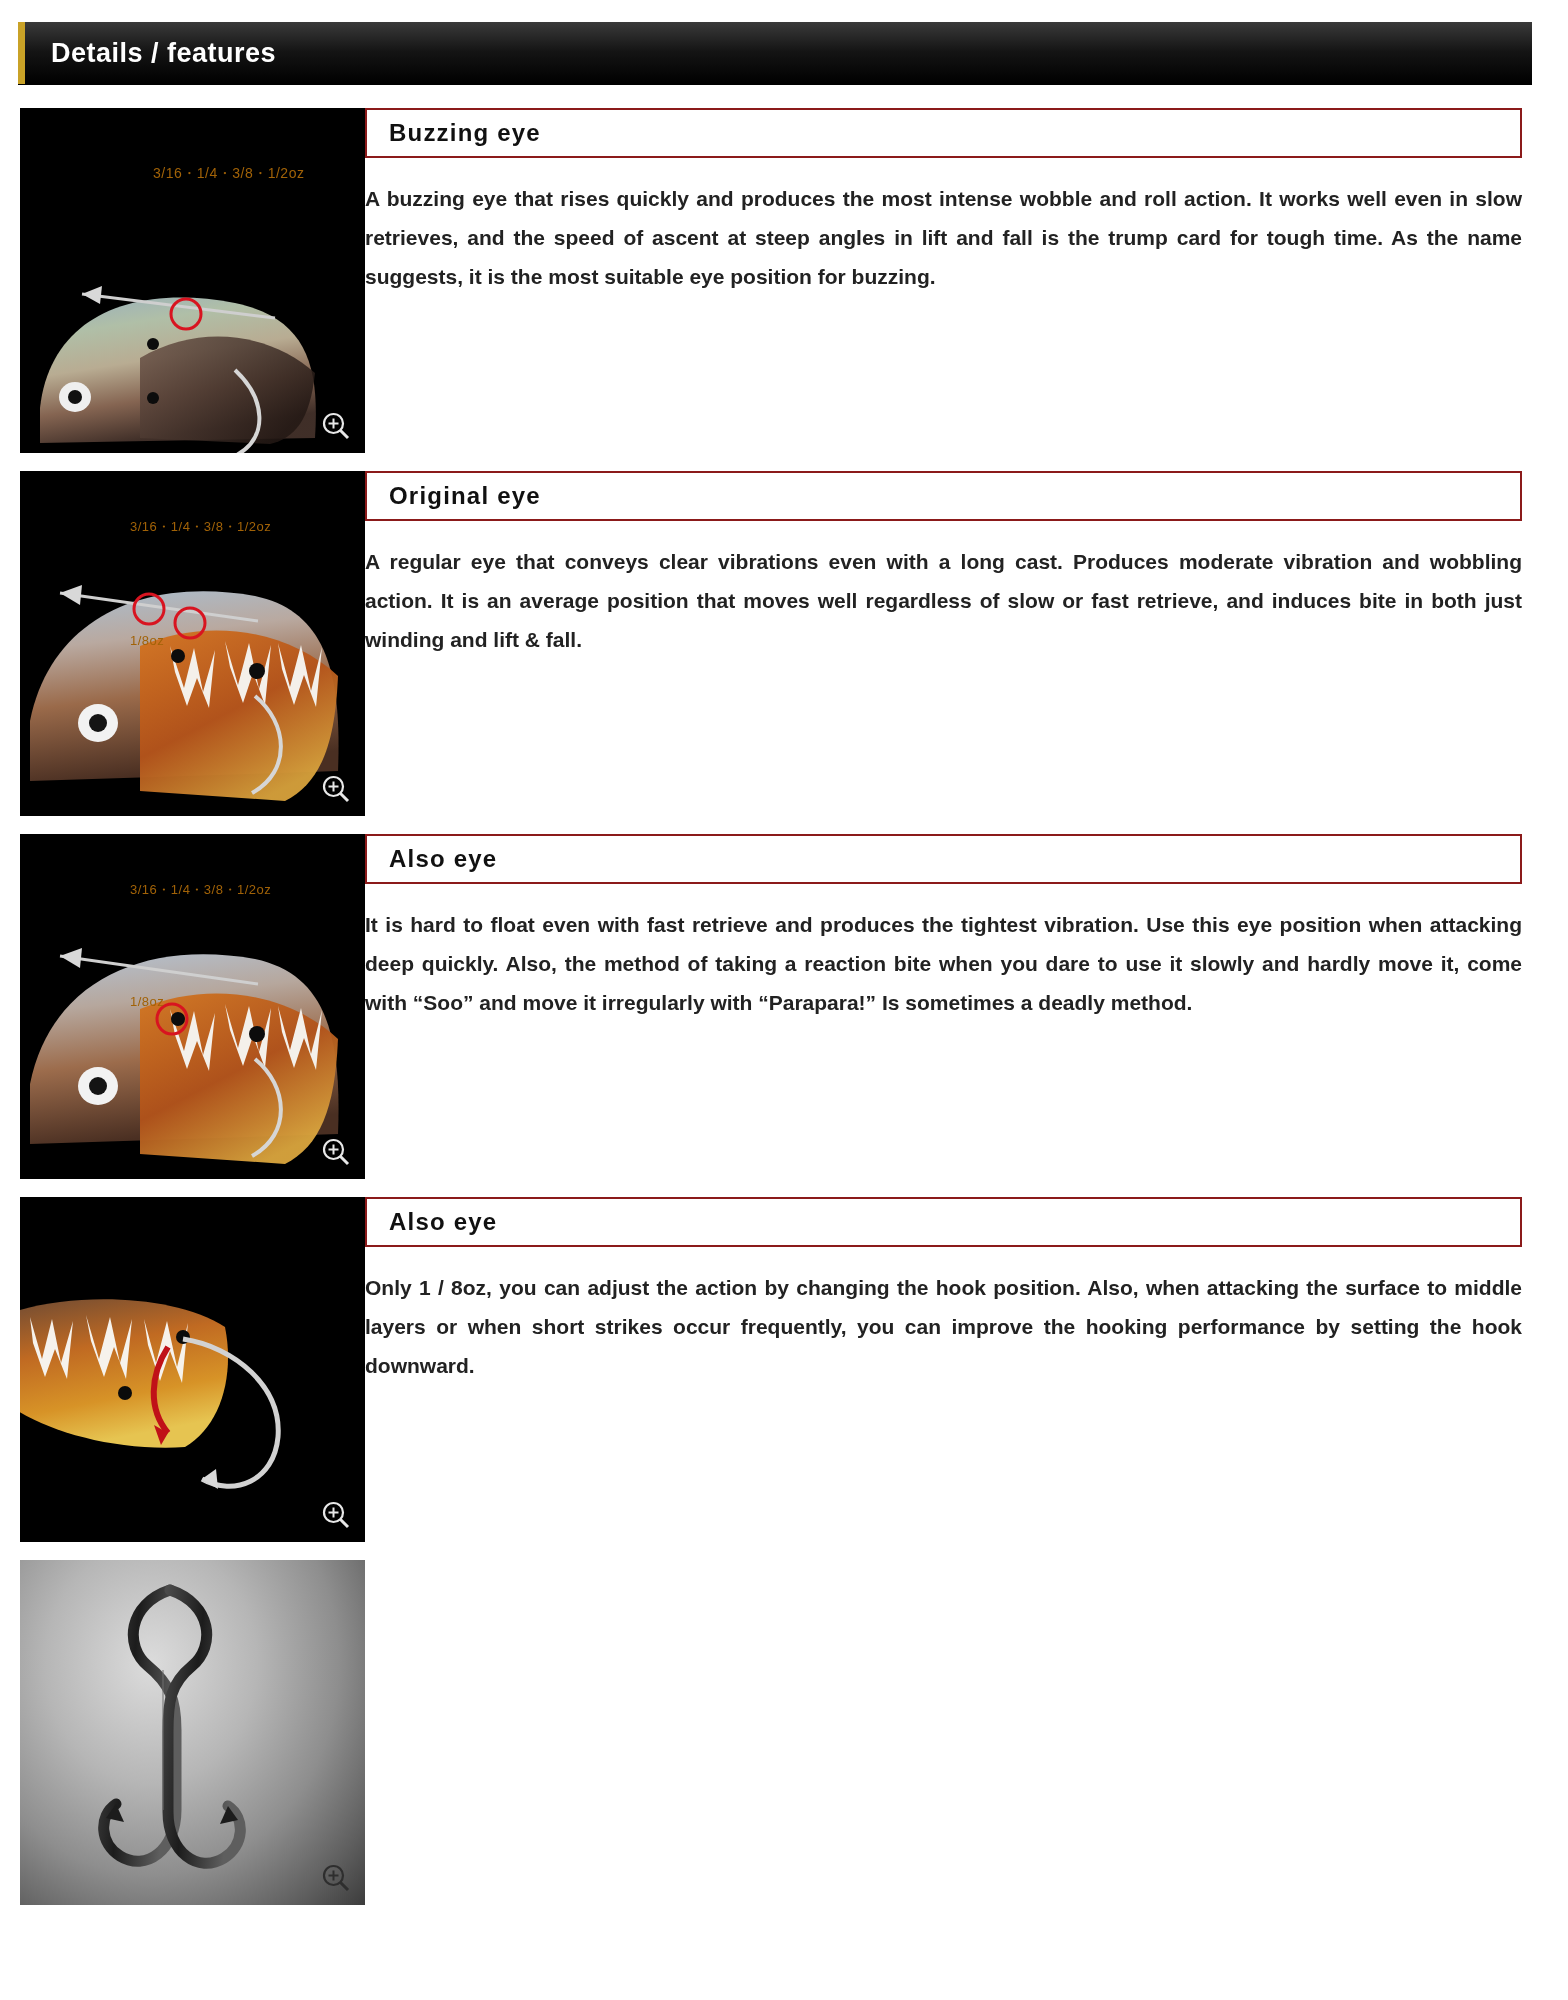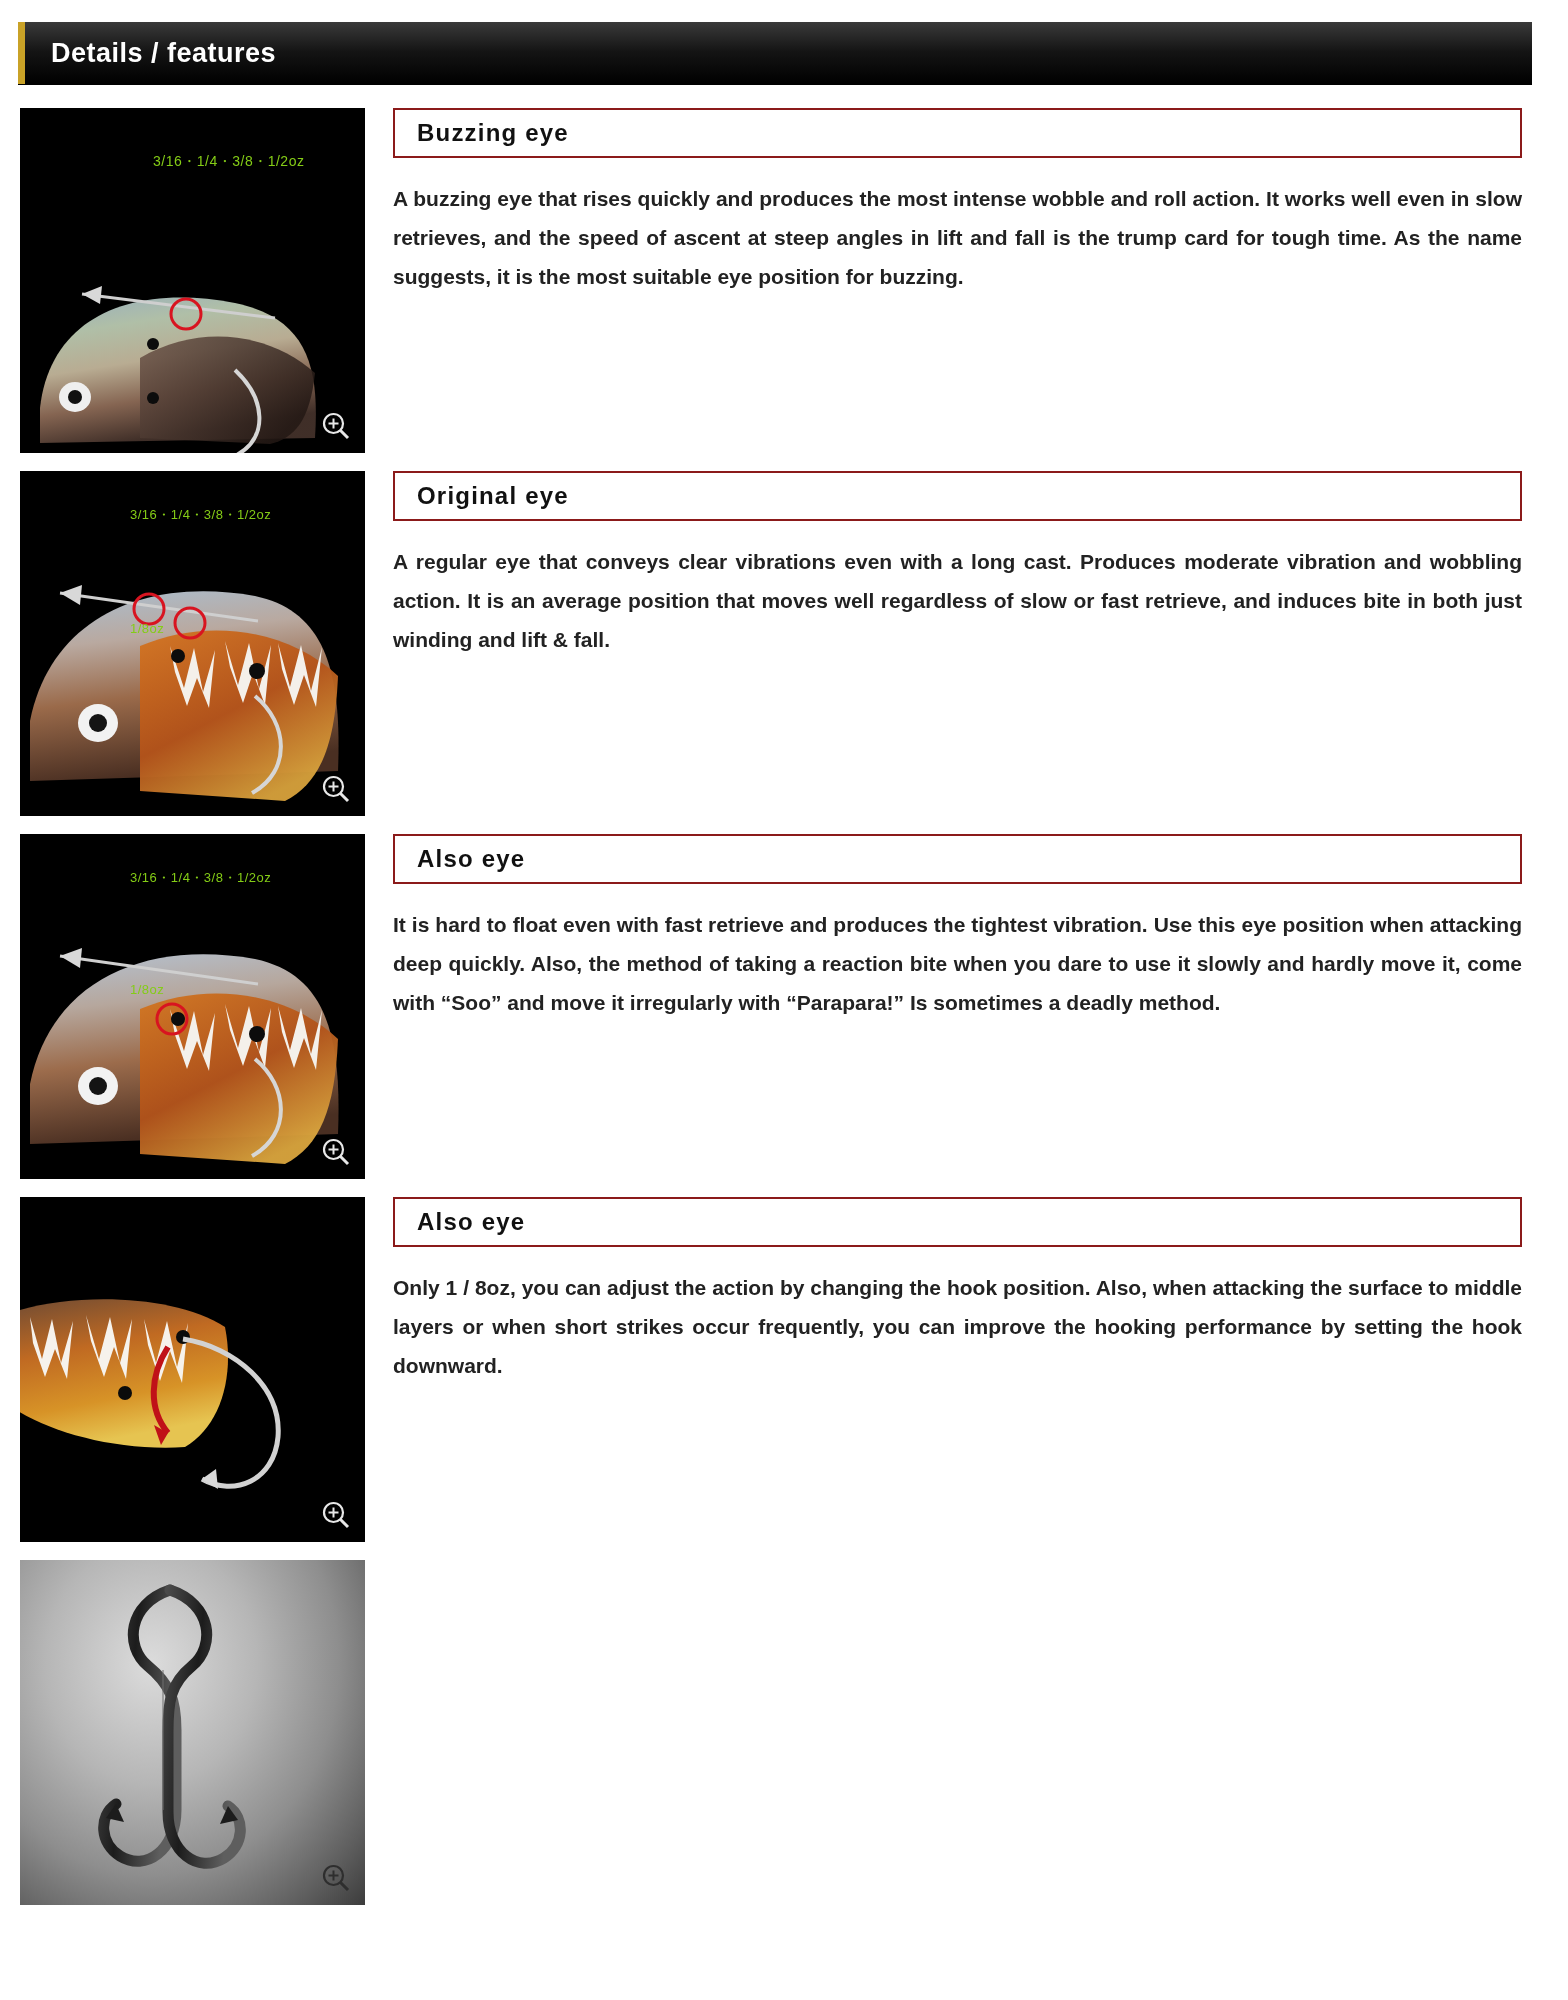--- a/index.html
+++ b/index.html
@@ -68,33 +68,33 @@
   }
   .zoom-badge svg { display:block; }
 
   
   .lure {
     position: absolute;
     left: 0; top: 0; right: 0; bottom: 0;
   }
   .size-label {
     position: absolute;
-    color: #84cc16;
+    color: #a16207;
     font-size: 14px;
     font-family: "Liberation Sans", sans-serif;
     letter-spacing: 0.5px;
     white-space: nowrap;
     z-index: 5;
+    margin-top: 12px;
   }
   .size-label.small { font-size: 13px; }
 
   
   .text-col {
     flex: 1 1 auto;
-    padding-left: 28px;
     padding-right: 8px;
   }
   .sec-title-box {
     border: 2px solid #8b1a1a;
     height: 46px;
     display: flex;
     align-items: center;
     padding-left: 22px;
     margin-bottom: 18px;
   }

